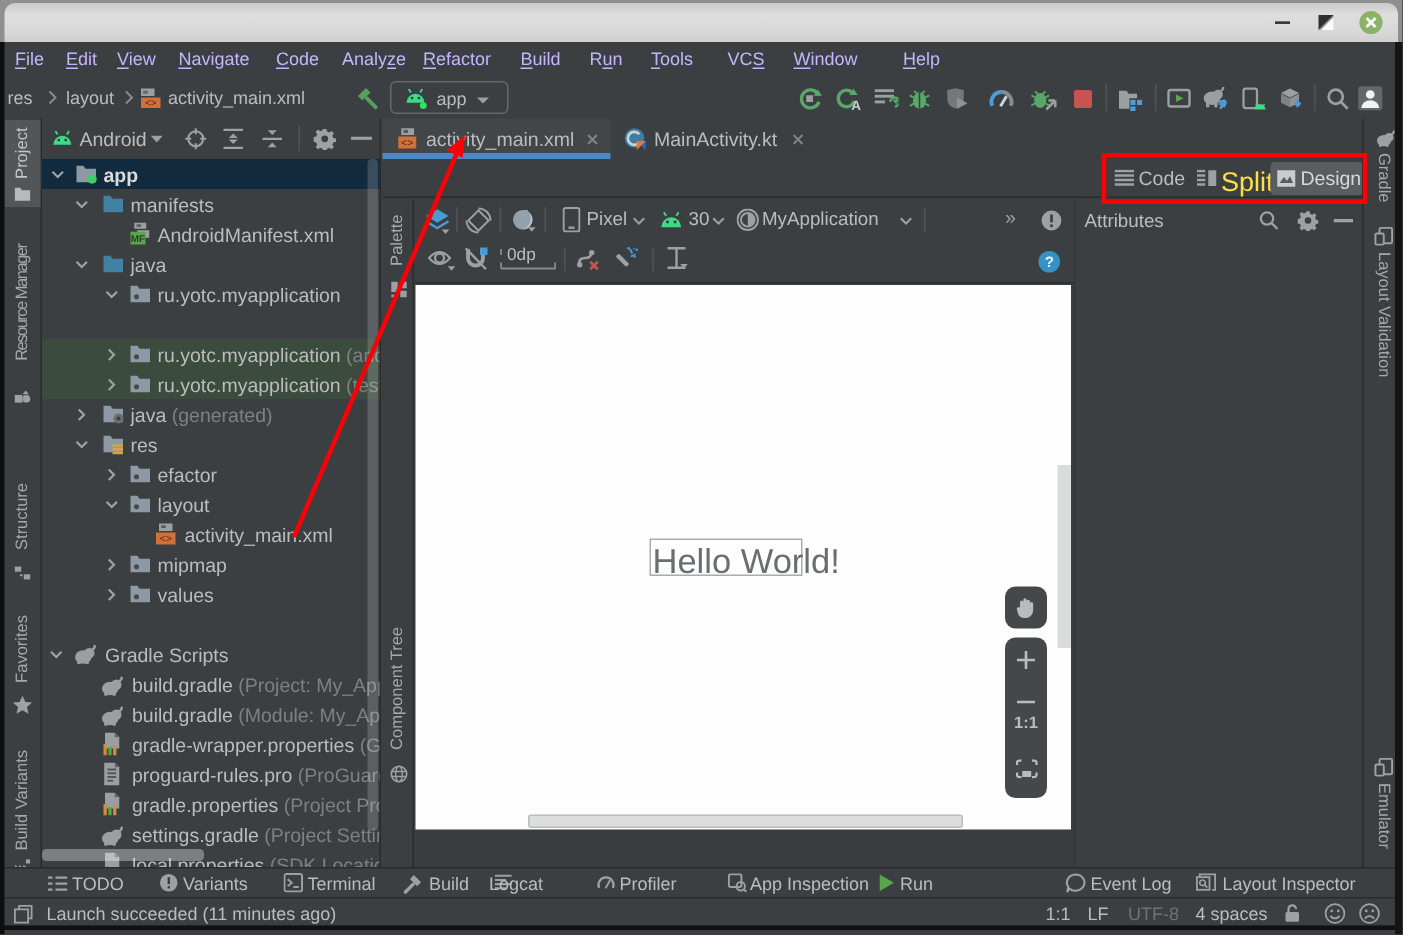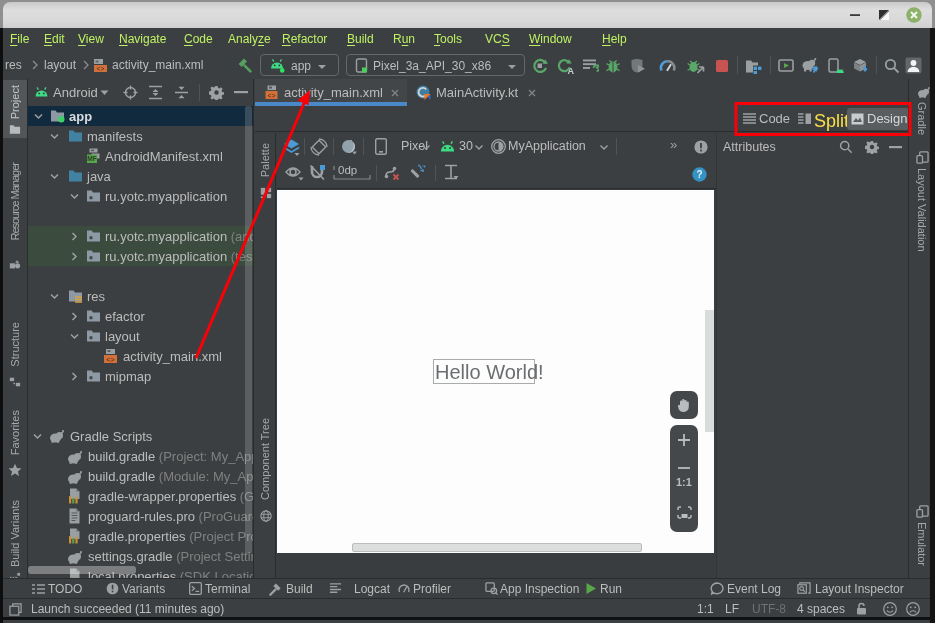--- a/index.html
+++ b/index.html
@@ -9,21 +9,21 @@
 
 #titlebar { position:absolute; left:0; top:0; width:935px; height:28px; background:#8f8f8f; }
 #titlebar .inner { position:absolute; left:3px; top:2px; right:3px; height:26px;
   background:linear-gradient(180deg,#c9c9c9 0%,#dedede 30%,#d8d8d8 75%,#cfcfcf 100%);
   border-radius:7px 7px 0 0; }
 #titlebar .ttext { position:absolute; left:0; right:0; top:6px; text-align:center;
   font-size:13px; font-weight:bold; color:#3e3e3e; }
 .wbtn { position:absolute; top:8px; width:14px; height:14px; }
 
 #menubar { position:absolute; left:0; top:28px; width:935px; height:23px; background:#3c3f41; }
-#menubar span { position:absolute; top:4px; font-size:12px; color:#bef264; }
+#menubar span { position:absolute; top:4px; font-size:12px; color:#c4b5fd; }
 #menubar u { text-decoration:underline; text-underline-offset:2px; }
 
 #toolbar { position:absolute; left:0; top:51px; width:935px; height:28px; background:#3c3f41; }
 .crumb { position:absolute; top:7px; font-size:12px; color:#bcbcbc; }
 .combo { position:absolute; top:3px; height:22px; border:1px solid #646868; border-radius:4px;
   color:#bcbcbc; font-size:12px; }
 
 #main { position:absolute; left:0; top:79px; width:935px; height:499px; background:#3c3f41; }
 .vtext { writing-mode:vertical-rl; font-size:11px; color:#a6a9ab; }
 .vup { writing-mode:vertical-rl; transform:rotate(180deg); font-size:11px; color:#a6a9ab; }
@@ -120,30 +120,20 @@
       <line x1="10.1" y1="2.6" x2="11.5" y2="0.4" stroke="#3ddc84" stroke-width="1.2"></line>
       <circle cx="4.7" cy="6.4" r="0.9" fill="#33373a"></circle>
         <circle cx="9.3" cy="6.4" r="0.9" fill="#33373a"></circle>
       <circle cx="12.2" cy="11.4" r="2.3" fill="#2fe25f"></circle>
     </svg>
     <span class="abs" style="left:30px;top:4px">app</span>
     <svg class="abs" style="left:56px;top:9px" width="10" height="6" viewBox="0 0 10 6">
         <path d="M1 1 L5 5 L9 1 z" fill="#9aa0a2"></path>
       </svg>
   </div>
-  <div class="combo" style="left:346px;width:179px">
-    <svg class="abs" style="left:8px;top:3px" width="13" height="15" viewBox="0 0 13 15">
-      <rect x="1.5" y="1" width="10" height="13" rx="1.5" fill="none" stroke="#9aa0a2" stroke-width="1.4"></rect>
-      <rect x="7" y="9.5" width="5" height="5" fill="#4ccd5f"></rect>
-    </svg>
-    <span class="abs" style="left:26px;top:4px">Pixel_3a_API_30_x86</span>
-    <svg class="abs" style="left:160px;top:9px" width="10" height="6" viewBox="0 0 10 6">
-        <path d="M1 1 L5 5 L9 1 z" fill="#9aa0a2"></path>
-      </svg>
-  </div>
 
   <svg class="abs" style="left:532px;top:7px" width="16" height="16" viewBox="0 0 16 16">
     <path d="M13.8 5.5 A6 6 0 1 0 14 9.8" fill="none" stroke="#59a869" stroke-width="2.2"></path>
     <polygon points="10.5,5.8 16,5.8 13.2,1.6" fill="#59a869"></polygon>
     <rect x="5.5" y="5.5" width="4.5" height="4.5" fill="#9aa0a2"></rect>
   </svg>
   <svg class="abs" style="left:557px;top:7px" width="17" height="16" viewBox="0 0 17 16">
     <path d="M12.2 5 A5.5 5.5 0 1 0 12.6 9.4" fill="none" stroke="#59a869" stroke-width="2.2"></path>
     <polygon points="9.2,5.4 14.8,5.4 12,1.2" fill="#59a869"></polygon>
     <text x="10.5" y="15.5" font-size="9" font-weight="bold" fill="#c9cdd0">A</text>
@@ -348,20 +338,31 @@
     <div class="trow" style="top:167px;background:#3b4b3e">
       <svg class="abs" style="left:41px;top:5px" width="11" height="11" viewBox="0 0 11 11">
           <path d="M3.5 2 L7 5.5 L3.5 9" stroke="#9da1a3" stroke-width="1.5" fill="none"></path>
         </svg>
       <svg class="abs" style="left:58px;top:3px" width="15" height="14" viewBox="0 0 15 14">
           <path d="M1 1.5 h4.6 l1.4 2 H14 v9 H1 z" fill="#8d99a4"></path>
           <circle cx="5" cy="8.8" r="1.7" fill="#45494b"></circle>
         </svg>
       <span class="lbl" style="left:77px">ru.yotc.myapplication <span class="grey">(test)</span></span>
     </div>
+    <div class="trow" style="top:187px">
+      <svg class="abs" style="left:21px;top:5px" width="11" height="11" viewBox="0 0 11 11">
+          <path d="M3.5 2 L7 5.5 L3.5 9" stroke="#9da1a3" stroke-width="1.5" fill="none"></path>
+        </svg>
+      <svg class="abs" style="left:40px;top:3px" width="16" height="14" viewBox="0 0 16 14">
+        <path d="M1 1.5 h4.6 l1.4 2 H14 v9 H1 z" fill="#8d99a4"></path>
+        <circle cx="11" cy="10" r="3.4" fill="#6a6e70"></circle>
+          <circle cx="11" cy="10" r="1.3" fill="#3c3f41"></circle>
+      </svg>
+      <span class="lbl" style="left:59px">java <span class="grey">(generated)</span></span>
+    </div>
     <div class="trow" style="top:207px">
       <svg class="abs" style="left:21px;top:5px" width="11" height="11" viewBox="0 0 11 11">
           <path d="M2 3.5 L5.5 7 L9 3.5" stroke="#9da1a3" stroke-width="1.5" fill="none"></path>
         </svg>
       <svg class="abs" style="left:40px;top:3px" width="16" height="15" viewBox="0 0 16 15">
         <path d="M1 1.5 h4.6 l1.4 2 H14 v9 H1 z" fill="#8d99a4"></path>
         <path d="M7 8 h7 M7 10.5 h7 M7 13 h7" stroke="#d9a343" stroke-width="1.7"></path>
       </svg>
       <span class="lbl" style="left:59px">res</span>
     </div>
@@ -396,20 +397,30 @@
     </div>
     <div class="trow" style="top:287px">
       <svg class="abs" style="left:41px;top:5px" width="11" height="11" viewBox="0 0 11 11">
           <path d="M3.5 2 L7 5.5 L3.5 9" stroke="#9da1a3" stroke-width="1.5" fill="none"></path>
         </svg>
       <svg class="abs" style="left:58px;top:3px" width="15" height="14" viewBox="0 0 15 14">
           <path d="M1 1.5 h4.6 l1.4 2 H14 v9 H1 z" fill="#8d99a4"></path>
           <circle cx="5" cy="8.8" r="1.7" fill="#45494b"></circle>
         </svg>
       <span class="lbl" style="left:77px">mipmap</span>
+    </div>
+    <div class="trow" style="top:307px">
+      <svg class="abs" style="left:41px;top:5px" width="11" height="11" viewBox="0 0 11 11">
+          <path d="M3.5 2 L7 5.5 L3.5 9" stroke="#9da1a3" stroke-width="1.5" fill="none"></path>
+        </svg>
+      <svg class="abs" style="left:58px;top:3px" width="15" height="14" viewBox="0 0 15 14">
+          <path d="M1 1.5 h4.6 l1.4 2 H14 v9 H1 z" fill="#8d99a4"></path>
+          <circle cx="5" cy="8.8" r="1.7" fill="#45494b"></circle>
+        </svg>
+      <span class="lbl" style="left:77px">values</span>
     </div>
     <div class="trow" style="top:347px">
       <svg class="abs" style="left:4px;top:5px" width="11" height="11" viewBox="0 0 11 11">
           <path d="M2 3.5 L5.5 7 L9 3.5" stroke="#9da1a3" stroke-width="1.5" fill="none"></path>
         </svg>
       <svg class="abs" style="left:20px;top:4px" width="17" height="13" viewBox="0 0 17 13">
         <ellipse cx="7.5" cy="8" rx="5.5" ry="4.5" fill="#9aa0a2"></ellipse>
         <circle cx="11.5" cy="5.5" r="3.5" fill="#9aa0a2"></circle>
         <path d="M13.5 3.2 q2.5 -1.8 1.2 -3.2" stroke="#9aa0a2" stroke-width="1.6" fill="none"></path>
         <rect x="3.5" y="9" width="2.2" height="3.8" fill="#9aa0a2"></rect>
@@ -561,21 +572,21 @@
           <svg class="abs" style="left:64px;top:6px" width="17" height="17" viewBox="0 0 17 17">
             <circle cx="7.5" cy="7.5" r="6.5" fill="#92a2ad"></circle>
             <path d="M7.5 1 a6.5 6.5 0 0 1 0 13 a8 8 0 0 0 3 -13 z" fill="#b9c4cc"></path>
             <path d="M11 12.5 h5 l-2.5 3 z" fill="#9da1a3"></path>
           </svg>
           <div class="abs" style="left:86px;top:5px;width:1px;height:17px;background:#515456"></div>
           <svg class="abs" style="left:98px;top:5px" width="12" height="17" viewBox="0 0 12 17">
             <rect x="0.7" y="0.7" width="10.6" height="15.6" rx="1.5" fill="none" stroke="#9da1a3" stroke-width="1.4"></rect>
             <rect x="4" y="13" width="4" height="1.6" fill="#9da1a3"></rect>
           </svg>
-          <span class="abs" style="left:124px;top:6px;font-size:12.5px;color:#bcbcbc">Pixel</span>
+          <span class="abs" style="left:114px;top:6px;font-size:12.5px;color:#bcbcbc">Pixel</span>
           <svg class="abs" style="left:144px;top:11px" width="10" height="7" viewBox="0 0 10 7">
               <path d="M1.5 1.5 L5 5 L8.5 1.5" stroke="#9da1a3" stroke-width="1.4" fill="none"></path>
             </svg>
           <svg class="abs" style="left:163px;top:8px" width="15" height="11" viewBox="0 0 13 10">
             <path d="M0.5 9.5 a6 6 0 0 1 12 0 z" fill="#3ddc84"></path>
             <line x1="3.4" y1="2.6" x2="2" y2="0.4" stroke="#3ddc84" stroke-width="1.2"></line>
             <line x1="9.6" y1="2.6" x2="11" y2="0.4" stroke="#3ddc84" stroke-width="1.2"></line>
             <circle cx="4.2" cy="6.4" r="0.9" fill="#33373a"></circle>
               <circle cx="8.8" cy="6.4" r="0.9" fill="#33373a"></circle>
           </svg>
@@ -632,21 +643,21 @@
             <path d="M2 1.5 h12 M8 1.5 v13 M2 14.5 h12" stroke="#9da1a3" stroke-width="1.6"></path>
             <path d="M10.5 13 h5 l-2.5 3 z" fill="#9da1a3" transform="translate(0,-1)"></path>
           </svg>
           <svg class="abs" style="left:415px;top:34px" width="15" height="15" viewBox="0 0 15 15">
             <circle cx="7.5" cy="7.5" r="7.2" fill="#3592c4"></circle>
             <text x="7.5" y="11.2" font-size="10" font-weight="bold" fill="#eaf2f7" text-anchor="middle">?</text>
           </svg>
         </div>
         <div class="abs" style="left:0;top:57px;width:437px;height:363px;background:#fdfdfd">
           <div class="abs" style="left:156px;top:169px;width:102px;height:25px;border:1px solid #a9abad">
-            <span class="abs" style="left:1px;top:1px;font-size:20px;color:#6b6e70;white-space:nowrap">Hello World!</span>
+            <span class="abs" style="left:1px;top:1px;font-size:23px;color:#6b6e70;white-space:nowrap">Hello World!</span>
           </div>
           <div class="abs" style="left:75px;top:353px;width:290px;height:9px;background:#dcdddd;border:1px solid #bbbcbc;border-radius:2px"></div>
           <div class="abs" style="left:428px;top:120px;width:9px;height:122px;background:#dadbdb"></div>
         </div>
         <div class="abs" style="left:393px;top:258px;width:28px;height:28px;background:#44484a;border-radius:7px">
           <svg class="abs" style="left:7px;top:6px" width="14" height="16" viewBox="0 0 14 16">
             <path d="M3 8 V4.5 a1.1 1.1 0 0 1 2.2 0 V3 a1.1 1.1 0 0 1 2.2 0 v1 a1.1 1.1 0 0 1 2.2 0 v1.5 a1.1 1.1 0 0 1 2.2 0 V10 a5 5 0 0 1 -5 5 h-1 a4.5 4.5 0 0 1 -4 -2.5 L1 9.5 a1.2 1.2 0 0 1 2 -1.3 z" fill="#b8bcbe"></path>
           </svg>
         </div>
         <div class="abs" style="left:393px;top:292px;width:28px;height:107px;background:#44484a;border-radius:7px">
@@ -717,21 +728,21 @@
   </svg>
   <span class="abs" style="left:205px;top:3px">Terminal</span>
   <svg class="abs" style="left:268px;top:3px" width="15" height="15" viewBox="0 0 17 17">
     <polygon points="6,4.6 11.4,10 14.4,7 9,1.6" fill="#9da1a3"></polygon>
     <line x1="2.6" y1="14.4" x2="8.4" y2="8.6" stroke="#9da1a3" stroke-width="2.6" stroke-linecap="round"></line>
   </svg>
   <span class="abs" style="left:286px;top:3px">Build</span>
   <svg class="abs" style="left:329px;top:3px" width="13" height="13" viewBox="0 0 14 14">
     <path d="M1 2 h12 M1 5 h8 M1 8 h12 M1 11 h8" stroke="#9da1a3" stroke-width="1.5"></path>
   </svg>
-  <span class="abs" style="left:354px;top:3px">Logcat</span>
+  <span class="abs" style="left:326px;top:3px">Logcat</span>
   <svg class="abs" style="left:397px;top:3px" width="14" height="13" viewBox="0 0 16 16">
     <path d="M2.3 12.3 A6.2 6.2 0 1 1 13.7 12.3" fill="none" stroke="#9da1a3" stroke-width="1.8"></path>
     <line x1="7.6" y1="12.6" x2="11.3" y2="6" stroke="#9da1a3" stroke-width="1.6"></line>
   </svg>
   <span class="abs" style="left:413px;top:3px">Profiler</span>
   <svg class="abs" style="left:485px;top:3px" width="13" height="13" viewBox="0 0 14 14">
     <rect x="1" y="1" width="9" height="9" rx="1" fill="none" stroke="#9da1a3" stroke-width="1.4"></rect>
     <circle cx="9.5" cy="9.5" r="3" fill="none" stroke="#9da1a3" stroke-width="1.4"></circle>
     <line x1="11.5" y1="11.5" x2="13.5" y2="13.5" stroke="#9da1a3" stroke-width="1.4"></line>
   </svg>

